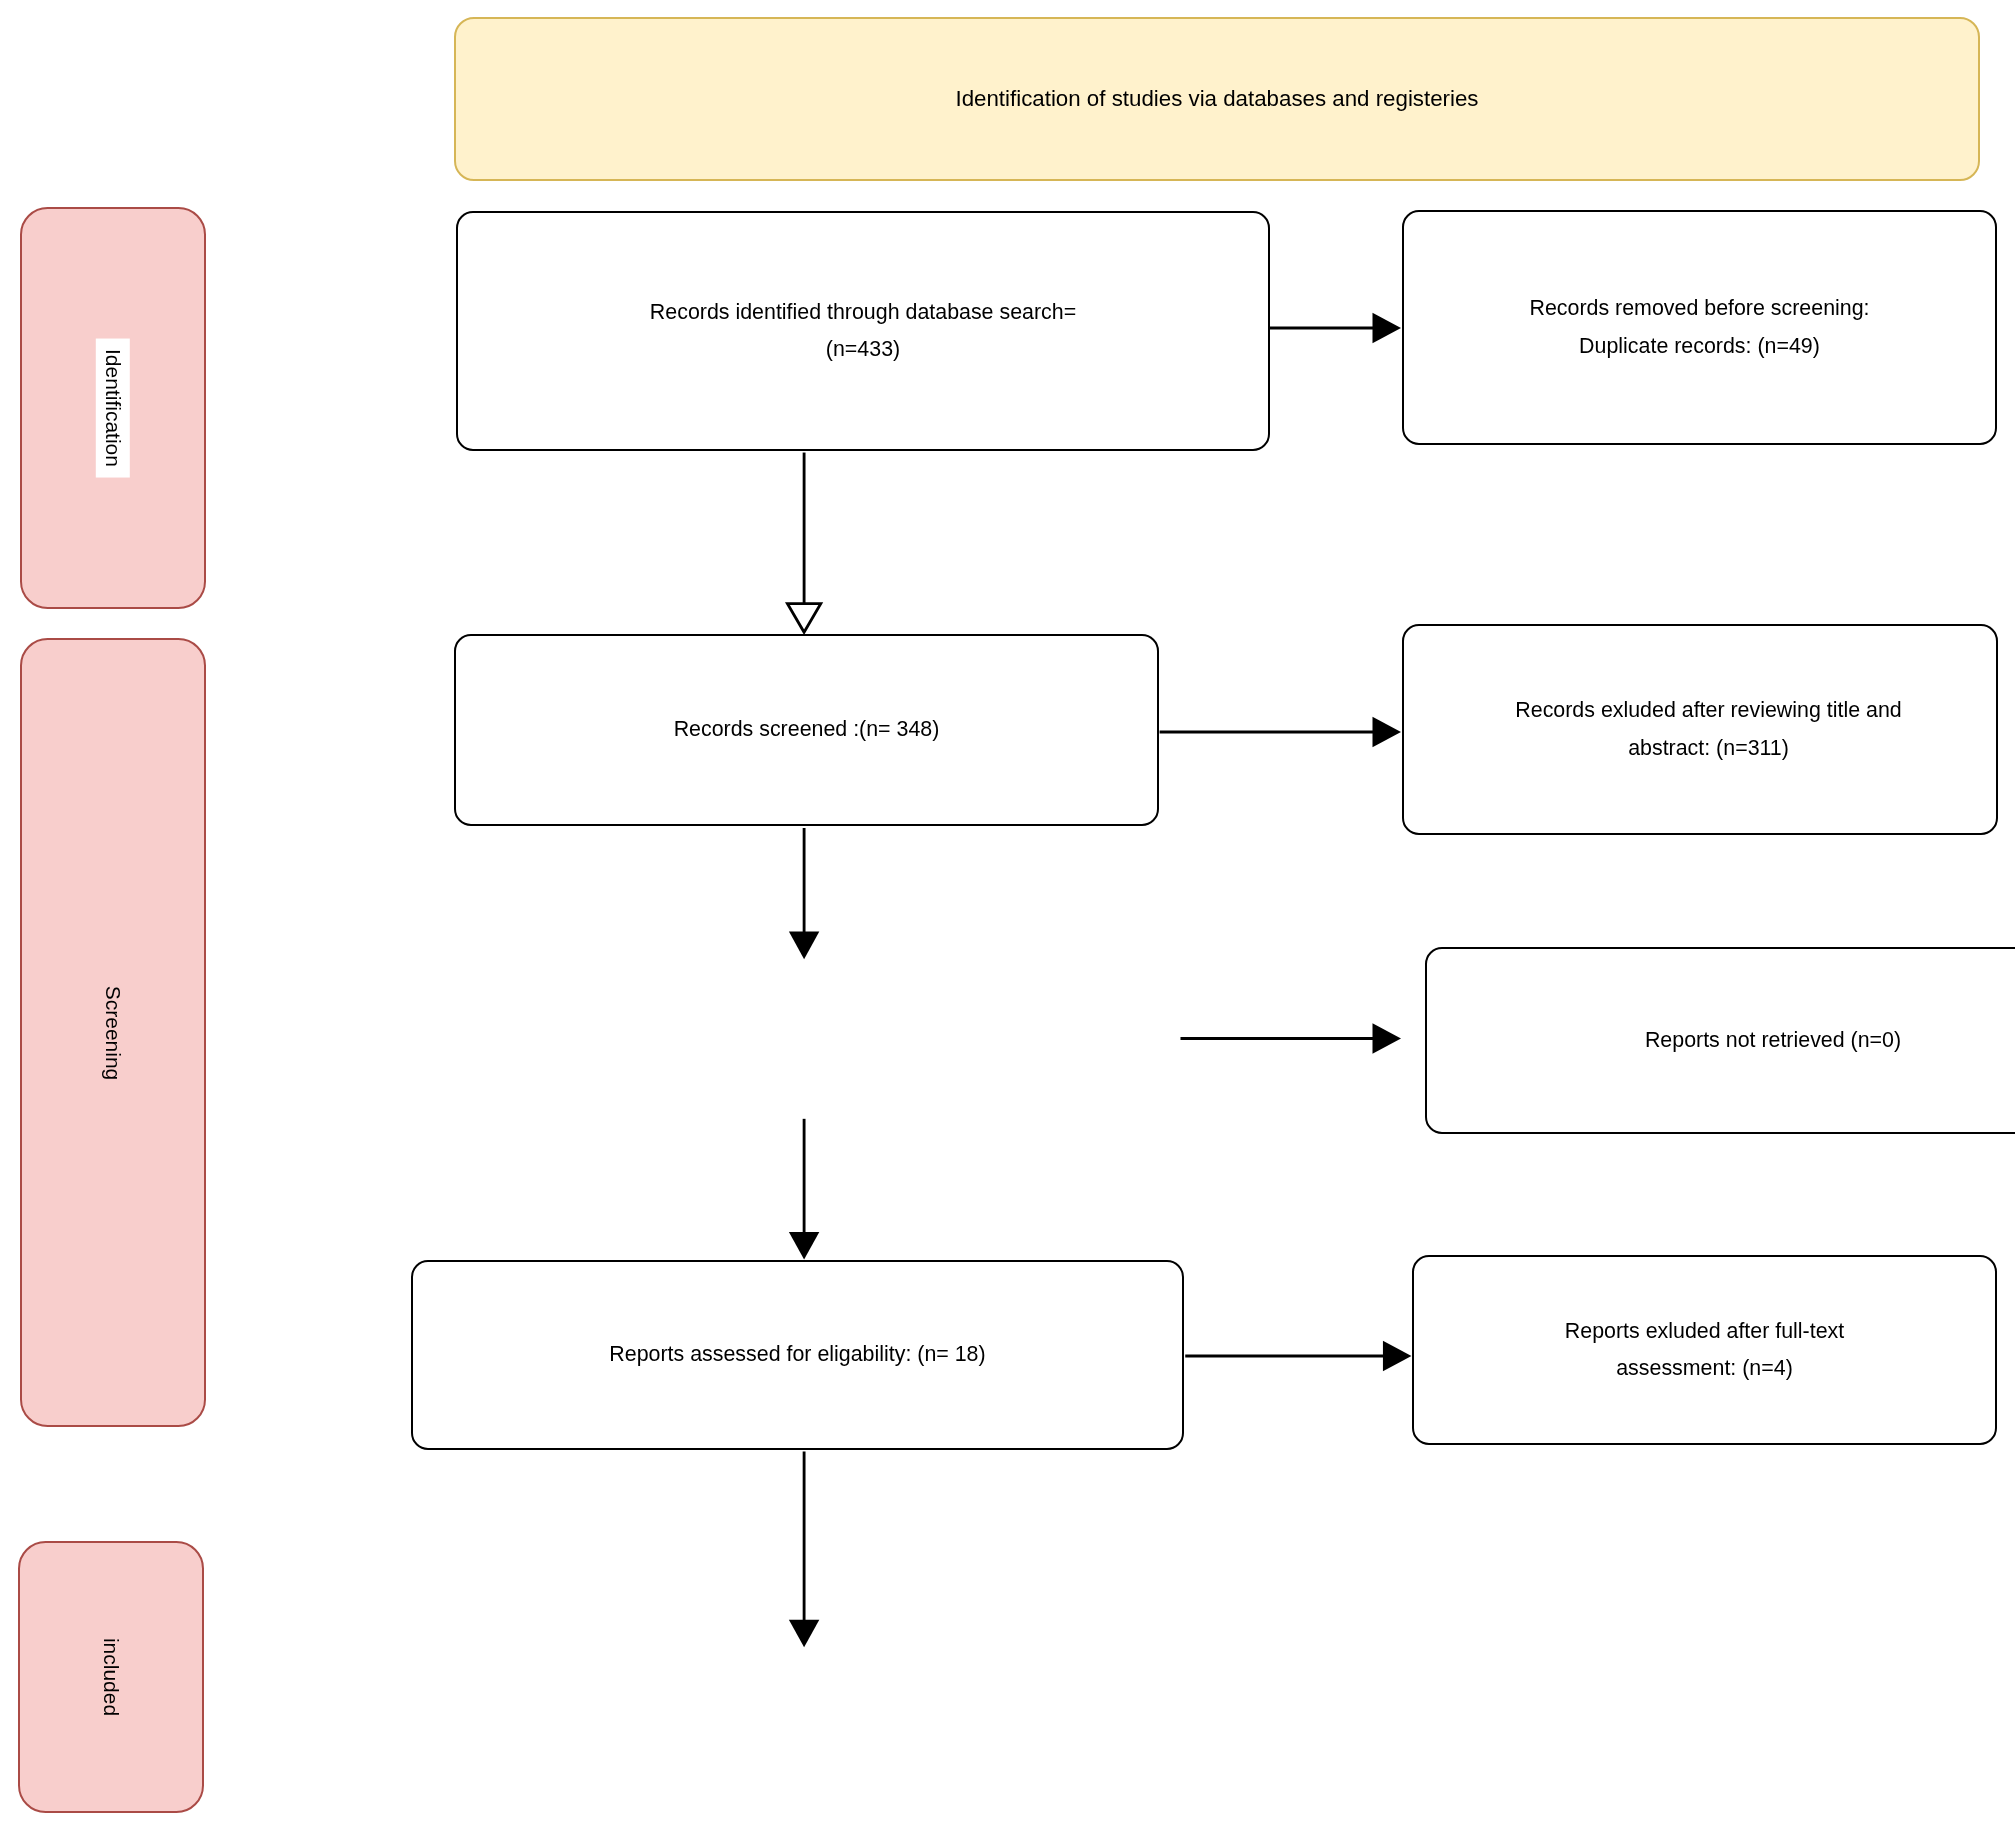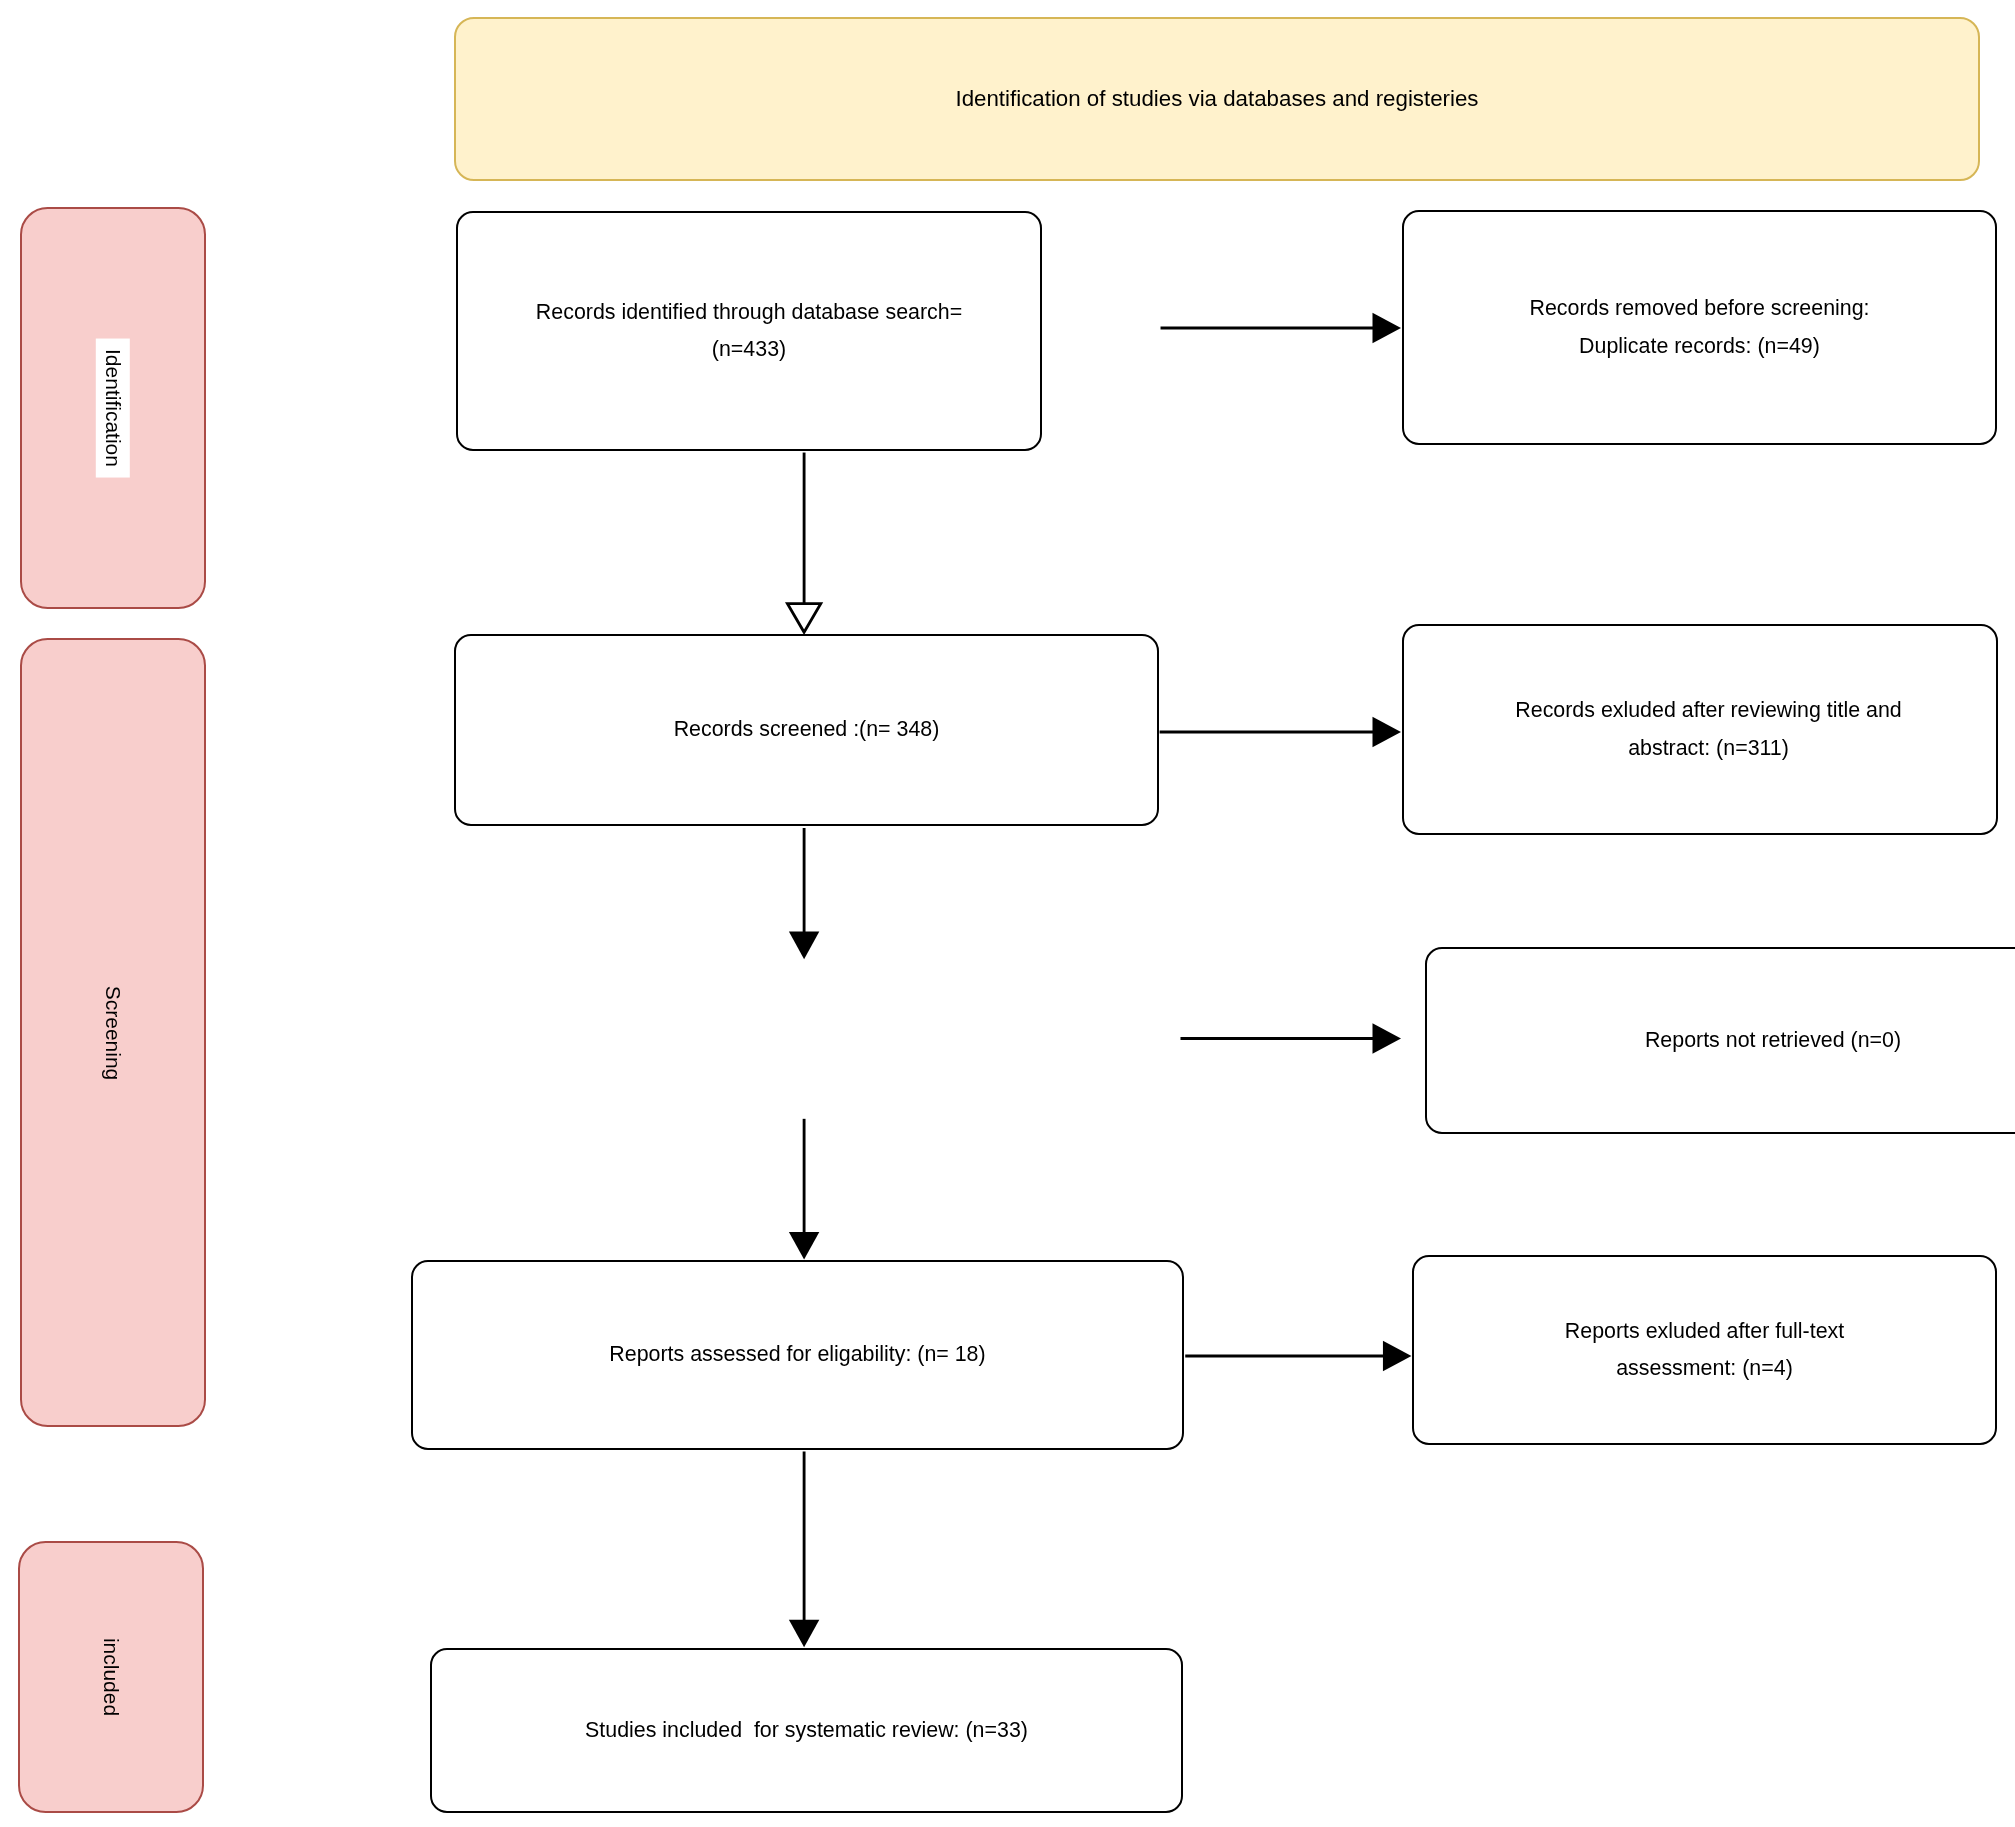--- a/index.html
+++ b/index.html
@@ -27,21 +27,21 @@
   .vlabel{position:absolute;left:50%;top:50%;
     transform:translate(-50%,-50%) rotate(90deg);transform-origin:center;
     white-space:nowrap;font-size:21px;}
   .vlabel.whitebg{background:#ffffff;padding:4.8px 10.5px;}
 
   .wbox{position:absolute;background:var(--box-fill);border:2.4px solid var(--box-border);
     border-radius:17px;display:flex;flex-direction:column;align-items:center;
     justify-content:center;text-align:center;font-size:21.4px;padding:0 19px;}
   .line{line-height:1.75;white-space:pre-wrap;}
 
-  .b1L{left:456px; top:211px; width:586px;height:240px;}
+  .b1L{left:456px; top:211px; width:814px;height:240px;}
   .b1R{left:1402px;top:210px; width:595px;height:235px;}
   .b2L{left:454px; top:634px;width:705px;height:192px;}
   .b2R{left:1402px;top:624px;width:596px;height:211px;padding-left:36px;}
   .b3L{left:423px; top:960px;width:757px;height:158px;}
   .b3R{left:1402px;top:947px;width:696px;height:187px;margin-left:23px;}
   .b4L{left:411px; top:1260px;width:773px;height:190px;}
   .b4R{left:1412px;top:1255px;width:585px;height:190px;}
   .b5 {left:430px; top:1648px;width:753px;height:165px;}
 </style>
 </head>
@@ -116,18 +116,15 @@
 
   <div class="wbox b4L">
     <div class="line">Reports assessed for eligability: (n= 18)</div>
   </div>
 
   <div class="wbox b4R">
     <div class="line">Reports exluded after full-text</div>
     <div class="line">assessment: (n=4)</div>
   </div>
 
-  <div class="wbox b5">
-    <div class="line">Studies included  for systematic review: (n=33)</div>
-  </div>
 
 </div>
 
 
 </body></html>

